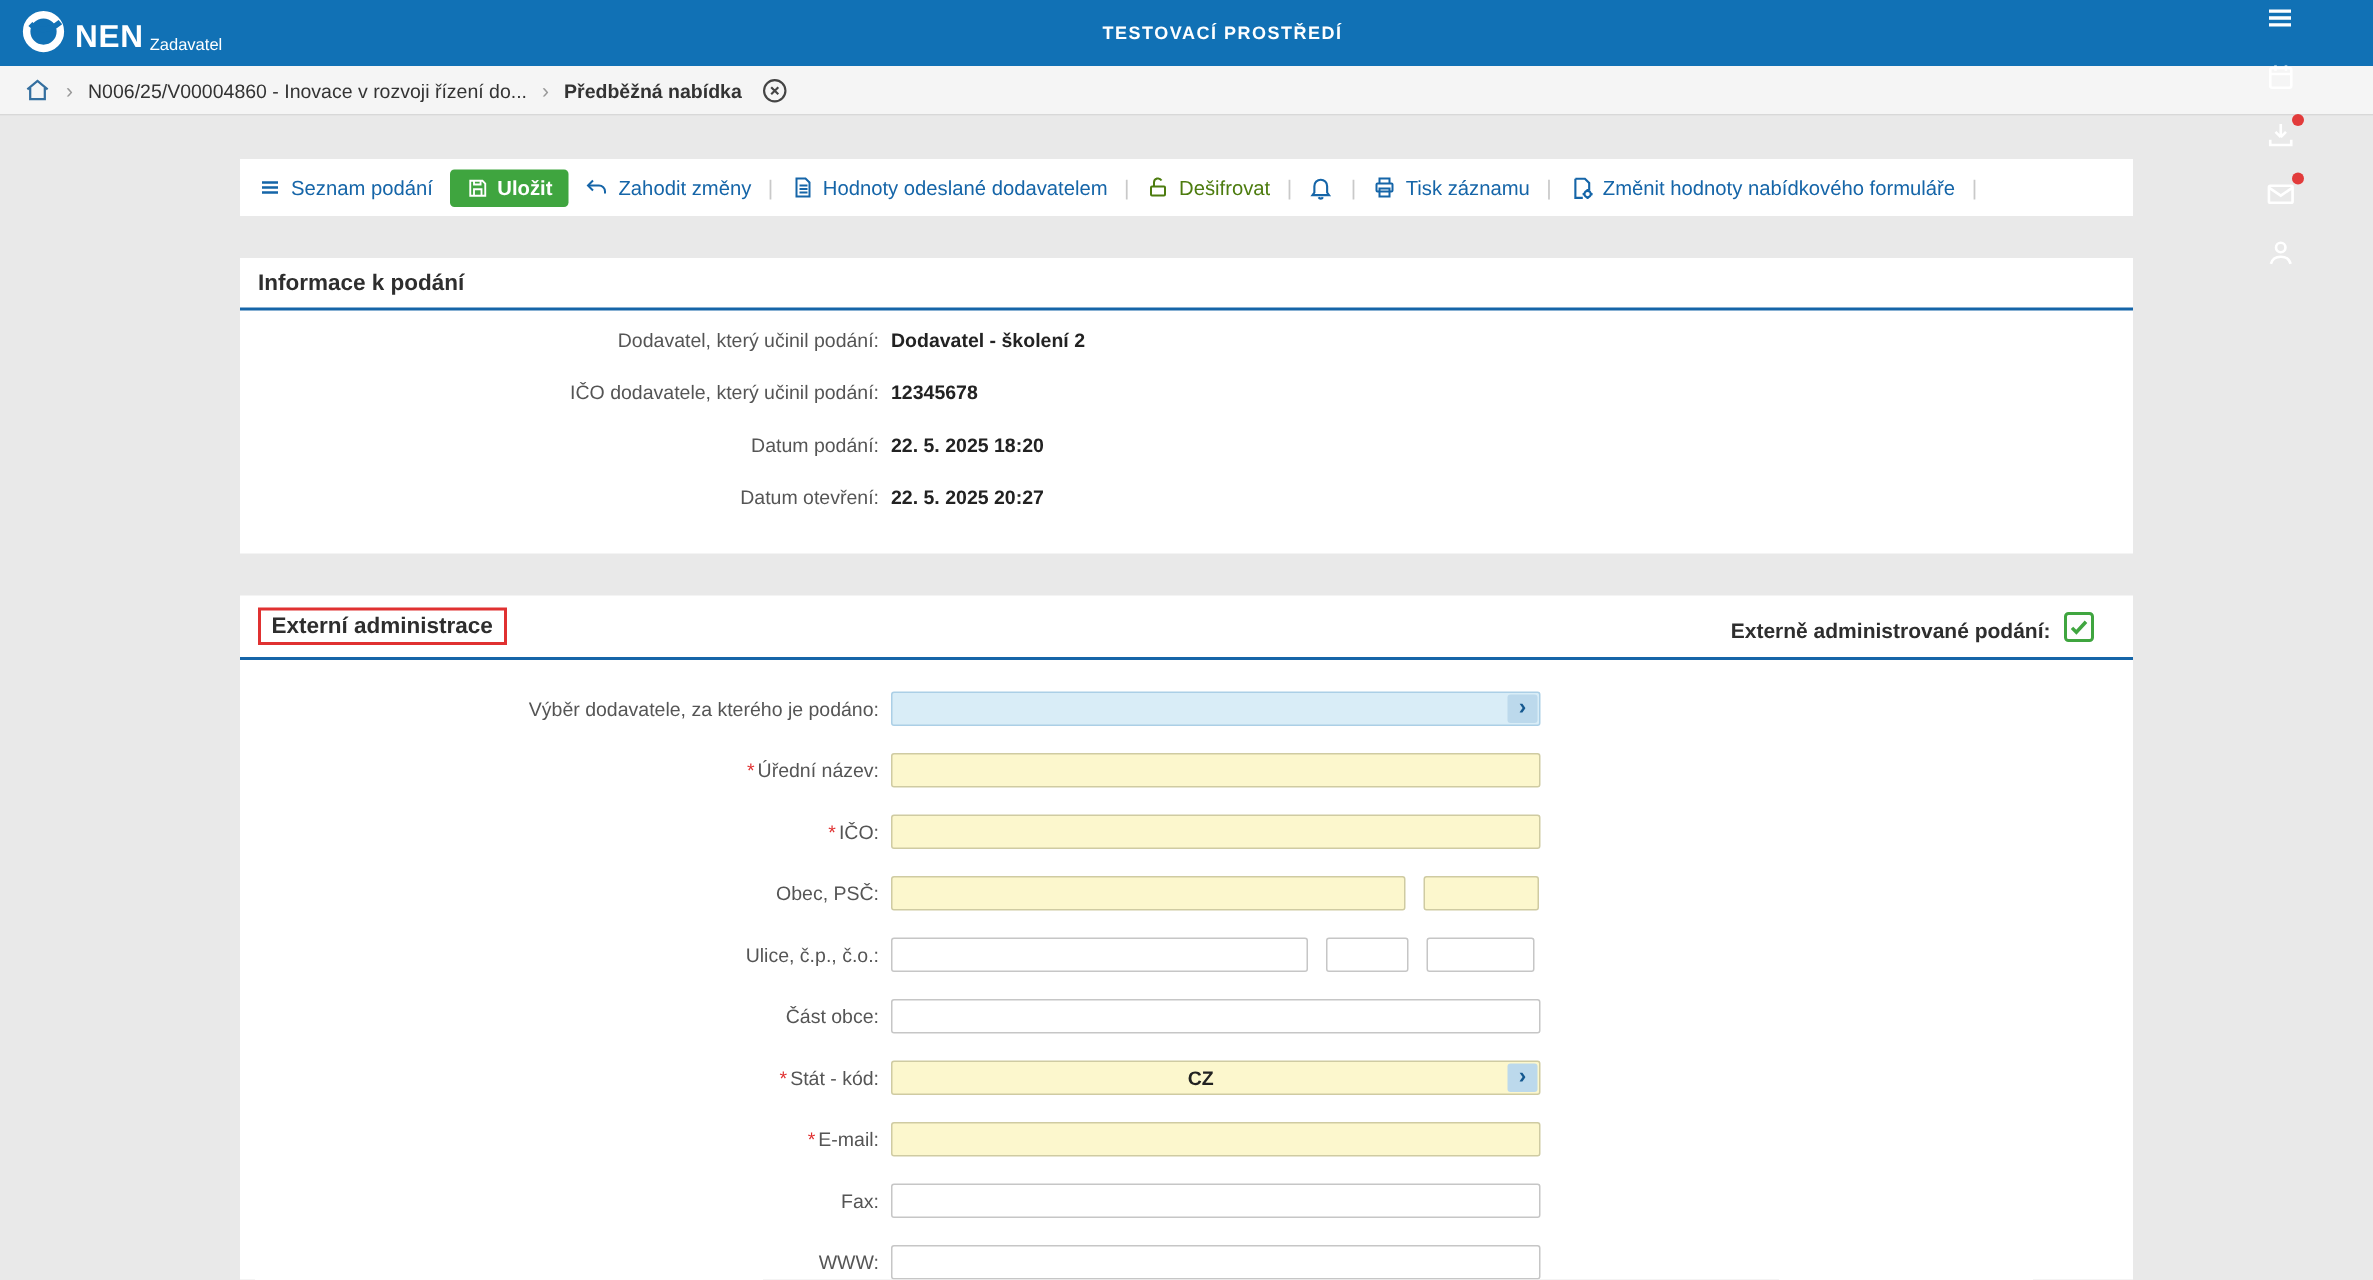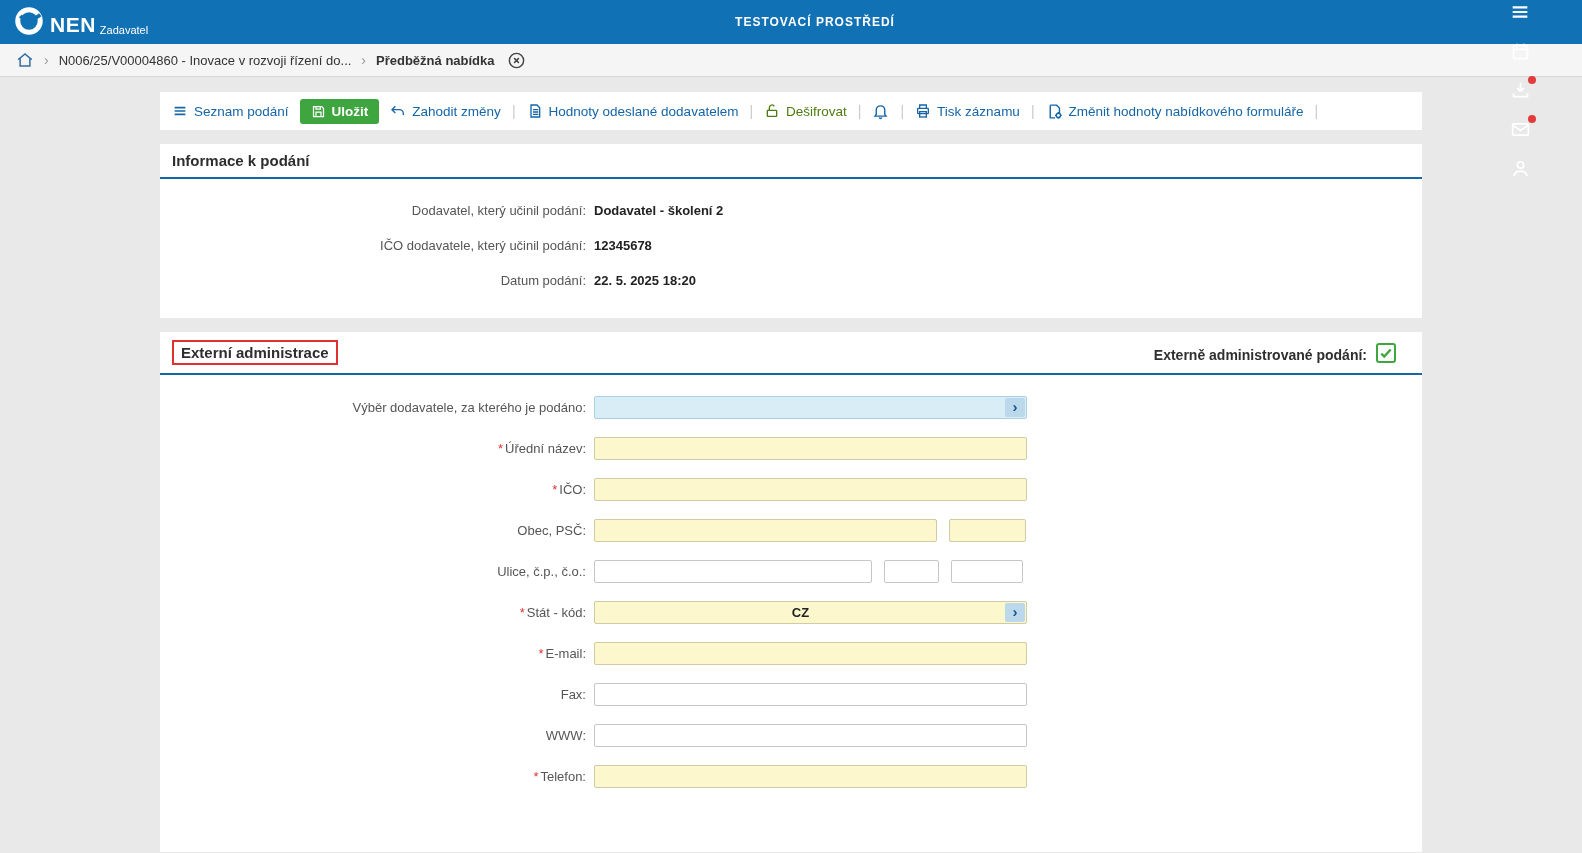--- a/index.html
+++ b/index.html
@@ -31,21 +31,21 @@
     display:flex; align-items:center; gap:10px; padding:0 16px; font-size:13px; color:#333; }
   .crumb-home { color:#356f9f; display:flex; align-items:center; cursor:pointer; background:none; border:none;}
   .crumb-sep { color:#999; font-size:14px; }
   .crumb { cursor:pointer; }
   .crumb.active { font-weight:bold; }
   .crumb-close { background:none; border:none; color:#444; cursor:pointer;
     display:flex; align-items:center; margin-left:2px; }
 
   
   .main { padding:15px 160px 0 160px; }
-  .panel { background:#fff; }
+  .panel { background:#fff;margin-top:14px; }
   .gap { height:14px; }
 
   
   .toolbar { height:38px; display:flex; align-items:center; gap:11px; padding:0 12px; }
   .tool-link { display:flex; align-items:center; gap:6px; color:var(--c-link,#1565a8);
     background:none; border:none; font-size:13.5px; cursor:pointer; white-space:nowrap; }
   .tool-link.disabled { color:#4d7c0f; cursor:default; }
   .btn-save { display:flex; align-items:flex-end; gap:6px; background:var(--c-green,#3fa53f);
     color:#fff; font-size:13.5px; font-weight:bold; border:none; border-radius:3px;
     padding:5px 11px; cursor:pointer; }
@@ -56,21 +56,21 @@
     padding:8px 12px; border-bottom:2px solid var(--c-link,#1565a8); }
   .sec-title { font-size:15px; font-weight:bold; color:#2e2e2e; }
   .sec-title.flagged { border:2px solid var(--c-red,#e03131); padding:2px 7px; }
   .ext-check { display:flex; align-items:flex-end; gap:9px; padding-right:14px; }
   .ext-check-label { font-size:14px; font-weight:bold; color:#2e2e2e; }
   .checkbox { width:20px; height:20px; border:2px solid var(--c-green,#3fa53f);
     border-radius:3px; background:#fdfdfd; display:flex; align-items:center;
     justify-content:center; cursor:pointer; }
 
   
-  .info-rows { padding:14px 0 20px 0; }
+  .info-rows { padding:2px 0 20px 0; }
   .irow { height:35px; display:flex; align-items:center; }
   .ilabel { width:434px; text-align:right; padding-right:8px; font-size:13px; color:#555; }
   .ivalue { font-size:13px; font-weight:bold; color:#222; }
 
   
   .form { padding:12px 0 26px 0; }
   .frow { height:41px; display:flex; align-items:center; }
   .flabel { width:434px; text-align:right; padding-right:8px; font-size:13px; color:#555; }
   .req { color:var(--c-red,#e03131); margin-right:2px; }
   .fctrl { display:flex; align-items:center; gap:12px; }
@@ -254,20 +254,24 @@
         <span class="ivalue">Dodavatel - školení 2</span>
       </div>
       <div class="irow">
         <span class="ilabel">IČO dodavatele, který učinil podání:</span>
         <span class="ivalue">12345678</span>
       </div>
       <div class="irow">
         <span class="ilabel">Datum podání:</span>
         <span class="ivalue">22. 5. 2025 18:20</span>
       </div>
+      <div class="irow">
+        <span class="ilabel">Datum otevření:</span>
+        <span class="ivalue">22. 5. 2025 20:27</span>
+      </div>
     </div>
   </section>
 
   <div class="gap"></div>
 
   <section class="panel" style="min-height:520px;">
     <div class="sec-head">
       <span class="sec-title flagged">Externí administrace</span>
       <span class="ext-check">
         <span class="ext-check-label">Externě administrované podání:</span>
@@ -315,20 +319,26 @@
 
       <div class="frow">
         <label class="flabel"><span>Ulice, č.p., č.o.:</span></label>
         <div class="fctrl">
           <input class="inp w278" style="">
           <input class="inp w55" style="">
           <input class="inp w72" style="">
         </div>
       </div>
 
+      <div class="frow">
+        <label class="flabel"><span>Část obce:</span></label>
+        <div class="fctrl">
+            <input class="inp full" value="" style="">
+          </div>
+      </div>
 
       <div class="frow">
         <label class="flabel"><span class="req">*</span><span>Stát - kód:</span></label>
         <div class="fctrl">
           <span class="lookup">
             <input class="inp yellow bold-val" value="CZ" style="">
             <span class="chev">›</span>
           </span>
         </div>
       </div>

